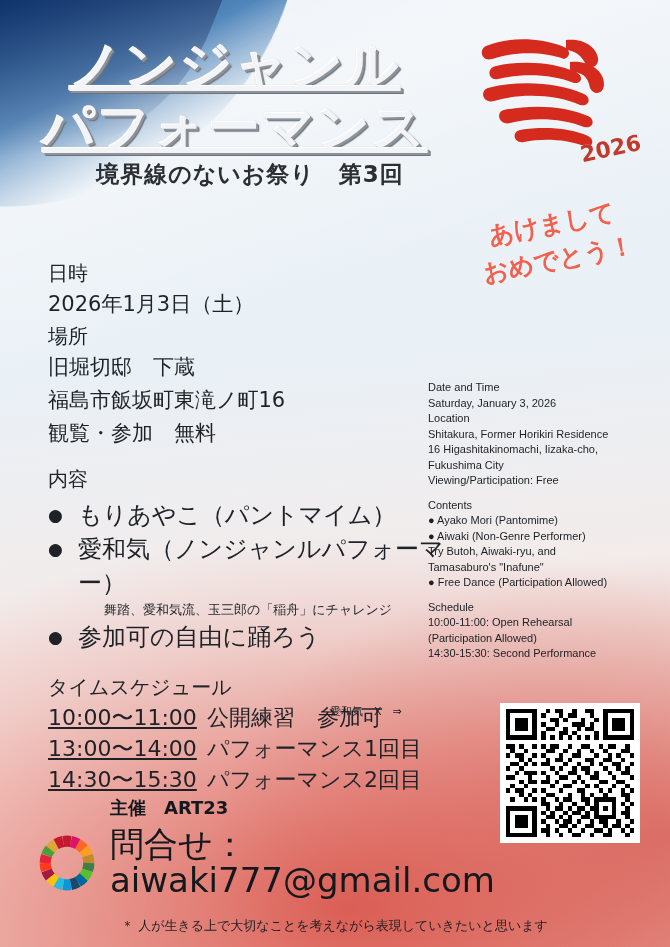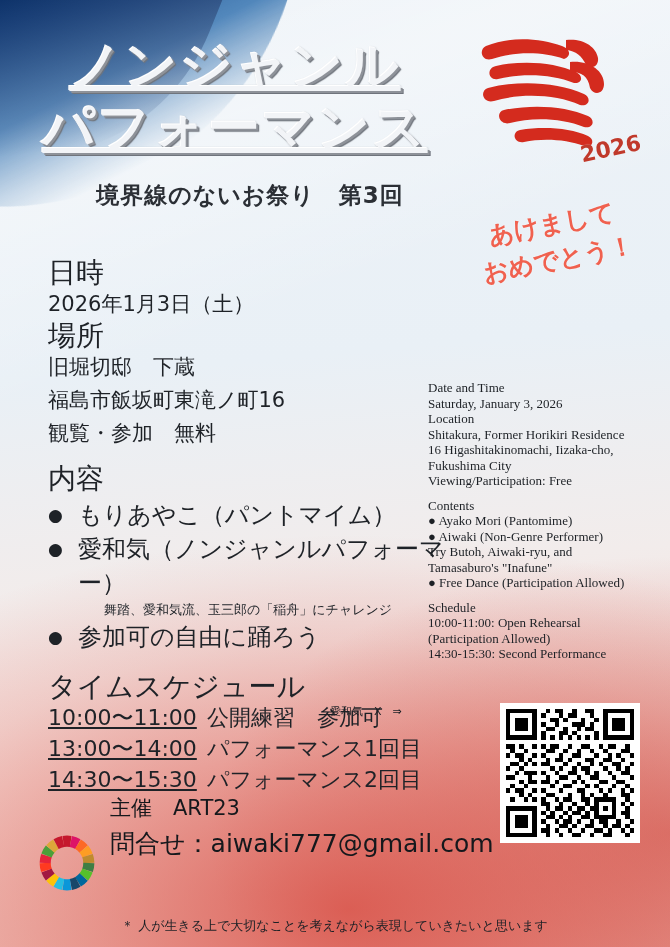--- a/index.html
+++ b/index.html
@@ -50,21 +50,21 @@
     letter-spacing:2px;
     color:#f2f4f7;
     text-shadow:
       2px 2px 0 #8e9299,
       3px 3px 1px #6f747c,
       -1px -1px 0 #ffffff,
       0 0 2px #aeb3ba;
     text-decoration: underline;
   }
   .subtitle{
-    position:absolute;left:0;top:180px;width:500px;text-align:center;
+    position:absolute;left:0;top:159px;width:500px;text-align:center;
     font-family:"DejaVu Sans", sans-serif;
     font-size:23px;font-weight:bold;color:#2b2f35;
     letter-spacing:1px;
   }
 
   
   .dragon{
     position:absolute;left:470px;top:32px;width:140px;height:120px;
   }
   .year{
@@ -83,58 +83,58 @@
     text-align:center;
     text-shadow:0 0 2px rgba(255,255,255,0.7);
   }
 
   
   .jp{
     position:absolute;left:48px;top:258px;width:400px;
     font-family:"DejaVu Sans", sans-serif;
     color:#1e2227;
   }
-  .jp .h{font-size:28px;line-height:30px;font-weight:normal;color:#1e2227;}
+  .jp .h{font-size:20px;line-height:30px;font-weight:normal;color:#1e2227;}
   .jp .l{font-size:21px;line-height:33px;}
   .jp .gap{height:14px;}
   .bullets{margin-top:4px;}
   .bullet-row{font-size:24px;line-height:34px;display:flex;align-items:flex-start;}
   .bullet-row .dot{width:30px;flex:0 0 30px;font-size:17px;line-height:34px;}
   .note{font-size:13px;line-height:20px;color:#23272c;padding-left:56px;}
   .sched-title{font-size:20px;line-height:32px;margin-top:18px;}
   .sched-row{font-size:22px;line-height:31px;}
   .sched-row .t{display:inline-block;width:152px;text-decoration:underline;}
 
   
   .en{
     position:absolute;left:428px;top:380px;width:230px;
-    font-family:Liberation Serif, serif;
-    font-size:13px;line-height:15.5px;color:#1c2025;
+    font-family:Liberation Sans, sans-serif;
+    font-size:11px;line-height:15.5px;color:#1c2025;
   }
   .en .sec{margin-bottom:9px;}
   .en .hd{margin-bottom:0;}
 
   
   .qr-box{
     position:absolute;left:500px;top:703px;width:140px;height:140px;
     background:#ffffff;padding:6px;box-sizing:border-box;
   }
   .qr-note{
     position:absolute;left:330px;top:704px;
     font-family:"DejaVu Sans", sans-serif;
     font-size:11px;color:#1c2025;
   }
 
   
   .footer{
     position:absolute;left:110px;top:790px;width:430px;
     font-family:"DejaVu Sans", sans-serif;color:#15181c;
   }
-  .footer .f1{font-size:21px;line-height:36px;}
-  .footer .f2{font-size:25px;line-height:36px;}
+  .footer .f1{font-size:18px;line-height:36px;font-weight:bold;}
+  .footer .f2{font-size:34px;line-height:36px;}
   .foot-note{
     position:absolute;left:121px;top:872px;
     font-family:"DejaVu Sans", sans-serif;
     font-size:13px;color:#1c2025;margin-top:45px;
   }
   .sdg{position:absolute;left:36px;top:832px;width:62px;height:62px;}
 </style>
 </head>
 <body>
 

